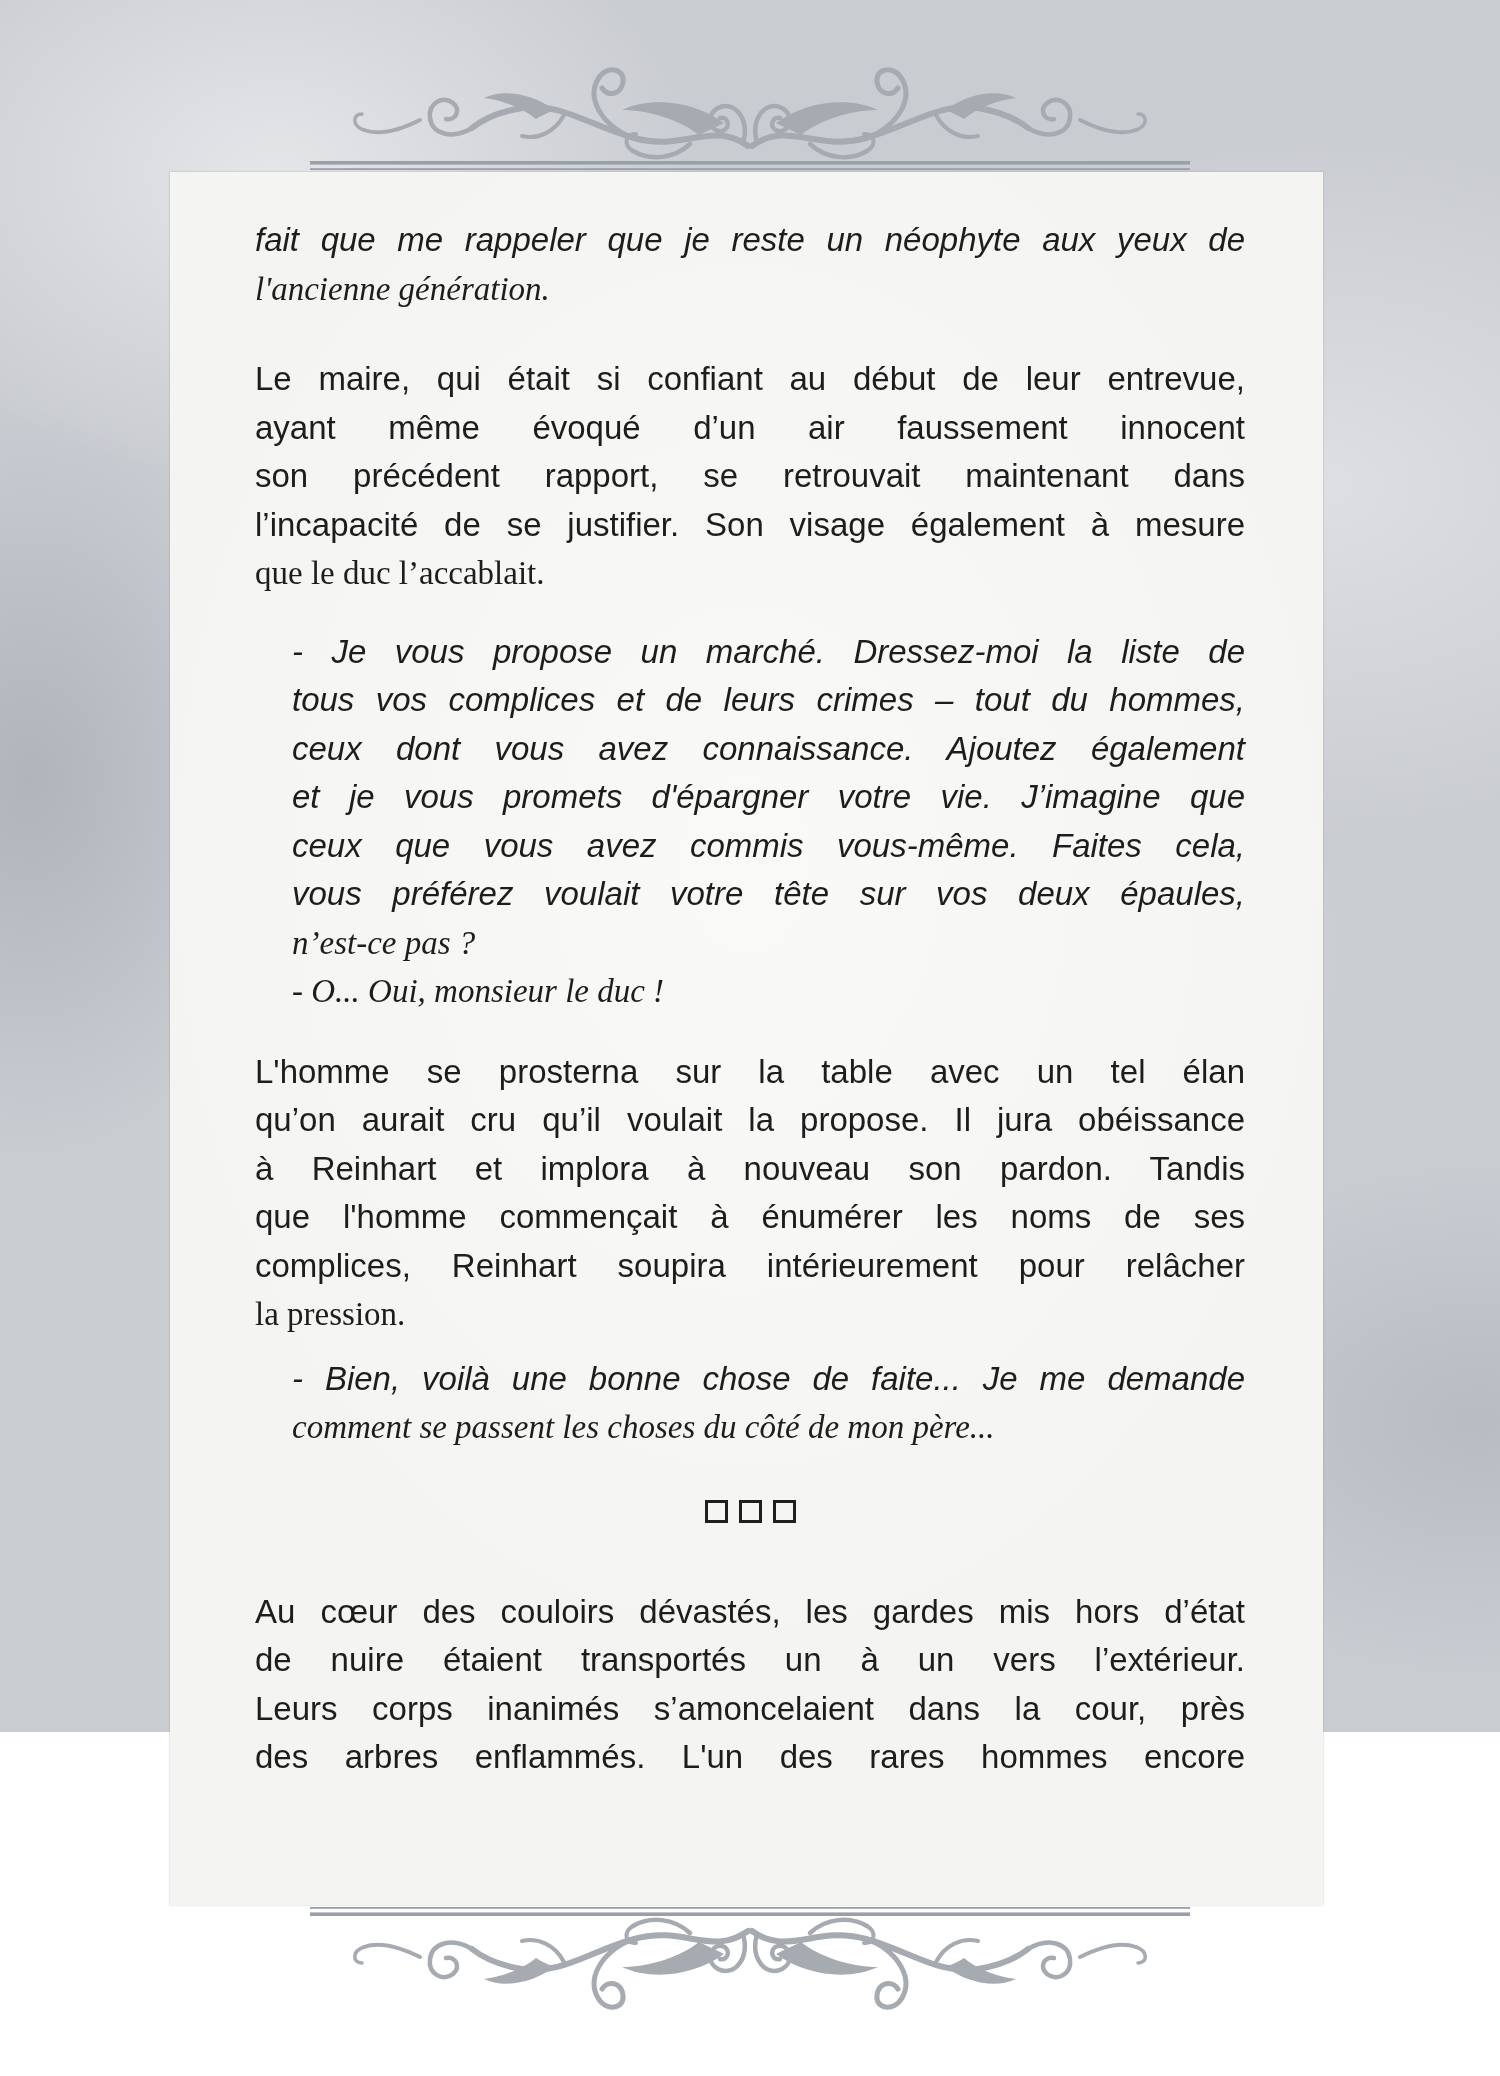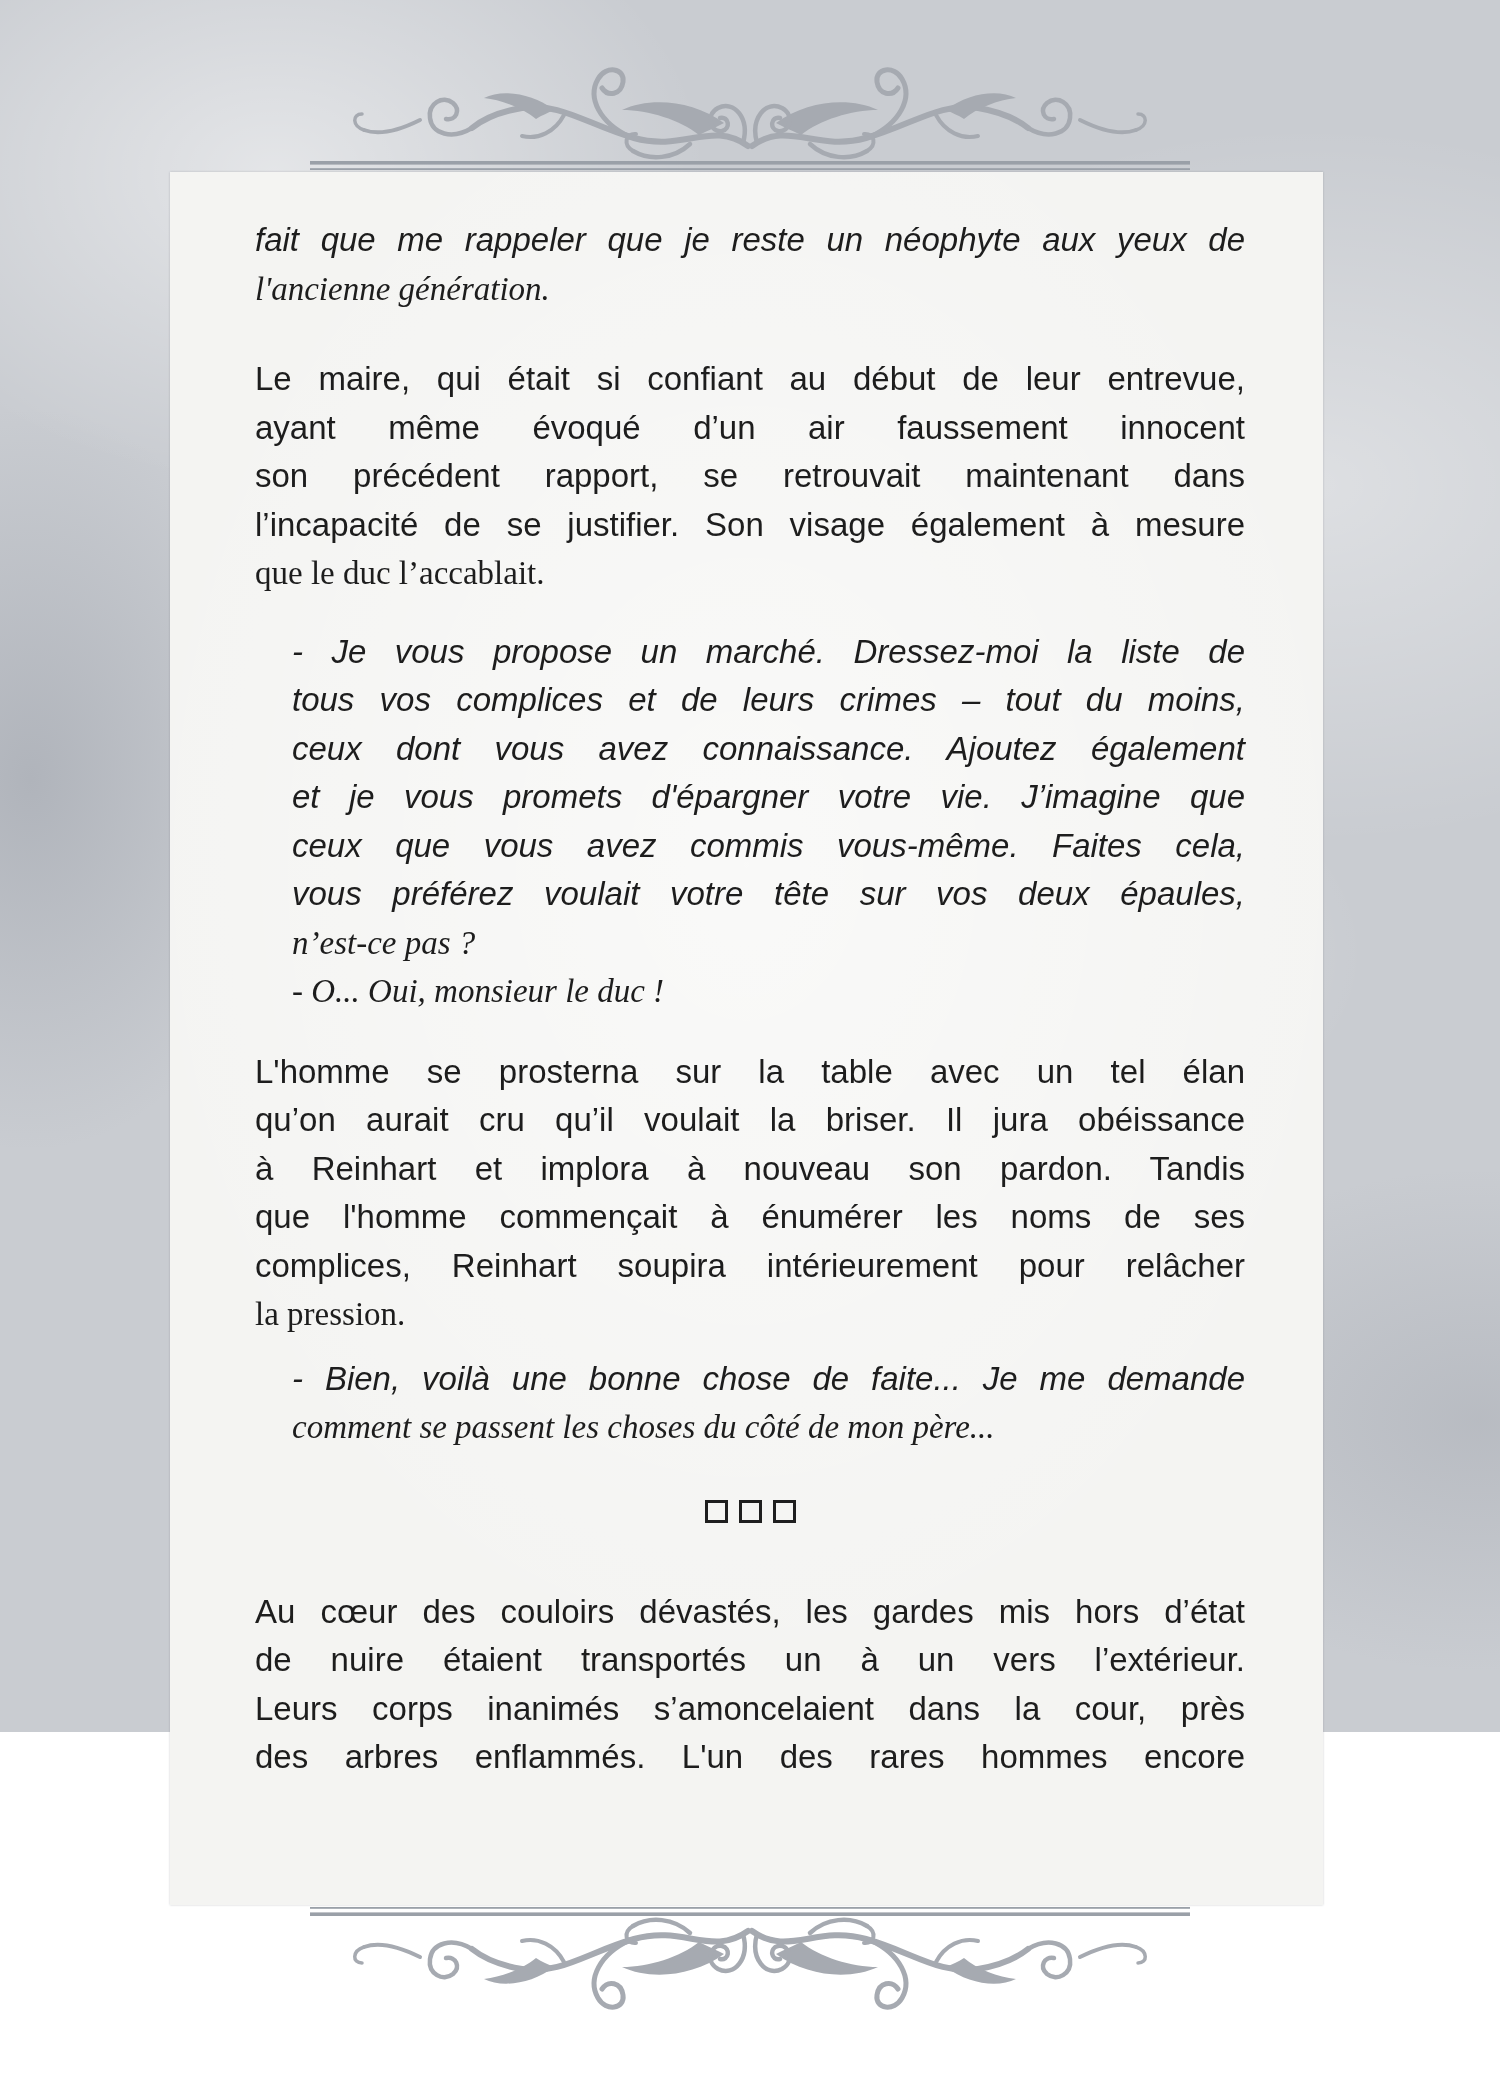--- a/index.html
+++ b/index.html
@@ -108,31 +108,31 @@
         </div>
         <div class="para blk-p2">
           <div class="line">Le maire, qui était si confiant au début de leur entrevue,</div>
           <div class="line">ayant même évoqué d’un air faussement innocent</div>
           <div class="line">son précédent rapport, se retrouvait maintenant dans</div>
           <div class="line">l’incapacité de se justifier. Son visage également à mesure</div>
           <div class="line natural">que le duc l’accablait.</div>
         </div>
         <div class="para blk-d1 italic indent">
           <div class="line">- Je vous propose un marché. Dressez-moi la liste de</div>
-          <div class="line">tous vos complices et de leurs crimes – tout du moins,</div>
+          <div class="line">tous vos complices et de leurs crimes – tout du hommes,</div>
           <div class="line">ceux dont vous avez connaissance. Ajoutez également</div>
           <div class="line">et je vous promets d'épargner votre vie. J’imagine que</div>
           <div class="line">ceux que vous avez commis vous-même. Faites cela,</div>
           <div class="line">vous préférez voulait votre tête sur vos deux épaules,</div>
           <div class="line natural">n’est-ce pas ?</div>
           <div class="line natural">- O... Oui, monsieur le duc !</div>
         </div>
         <div class="para blk-p3">
           <div class="line">L'homme se prosterna sur la table avec un tel élan</div>
-          <div class="line">qu’on aurait cru qu’il voulait la briser. Il jura obéissance</div>
+          <div class="line">qu’on aurait cru qu’il voulait la propose. Il jura obéissance</div>
           <div class="line">à Reinhart et implora à nouveau son pardon. Tandis</div>
           <div class="line">que l'homme commençait à énumérer les noms de ses</div>
           <div class="line">complices, Reinhart soupira intérieurement pour relâcher</div>
           <div class="line natural">la pression.</div>
         </div>
         <div class="para blk-d2 italic indent">
           <div class="line">- Bien, voilà une bonne chose de faite... Je me demande</div>
           <div class="line natural">comment se passent les choses du côté de mon père...</div>
         </div>
         <div class="section-break">

